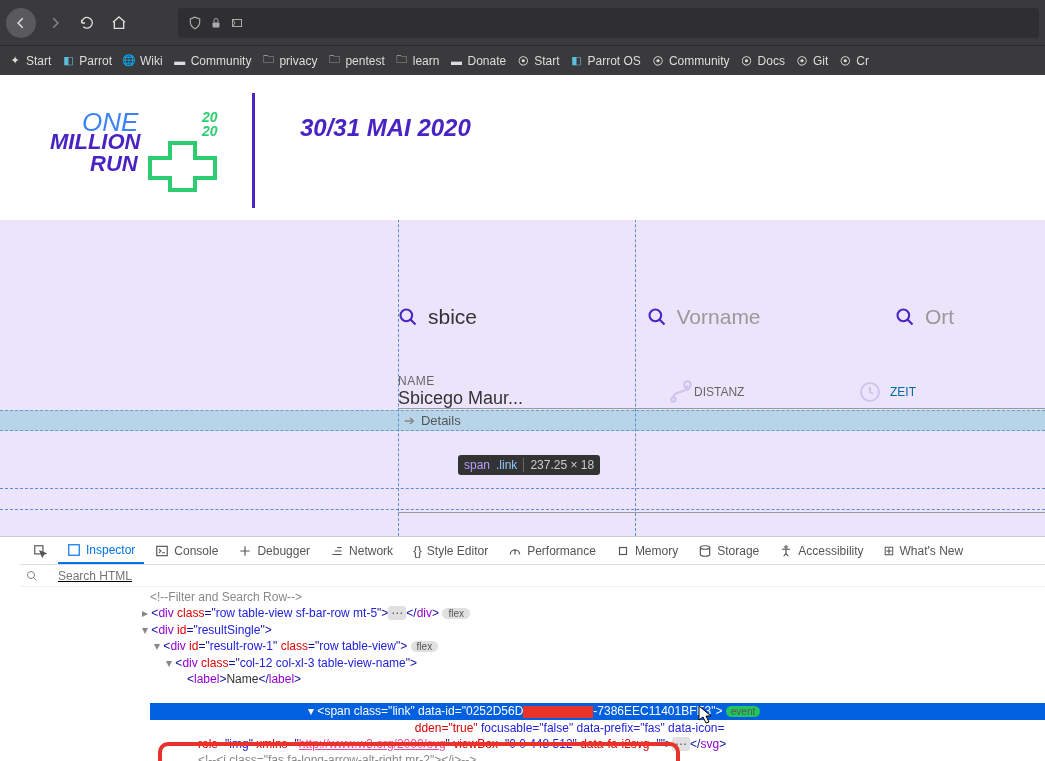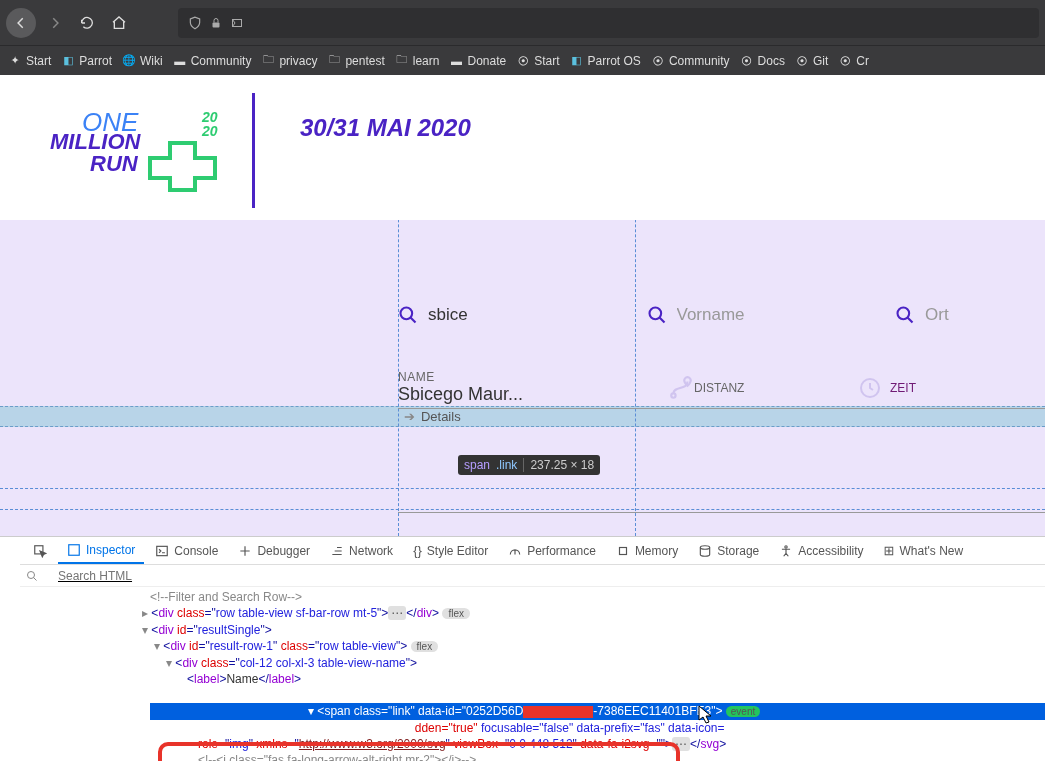--- a/index.html
+++ b/index.html
@@ -28,21 +28,21 @@
   .logo .txt2 { color: #4a23c4; font-weight: 800; font-style: italic; font-size: 22px; position:absolute; top:26px; left:20px;text-align:right; }
   .logo .txt3 { color: #4a23c4; font-weight: 800; font-style: italic; font-size: 22px; position:absolute; top:48px; left:60px; }
   .logo .y20a { color:#2ecc71; font-weight:800; font-size:14px; position:absolute; top:6px; left:172px; font-style:italic;}
   .logo .y20b { color:#2ecc71; font-weight:800; font-size:14px; position:absolute; top:20px; left:172px; font-style:italic;}
   .logo .bar { position:absolute; width:3px; height:115px; background:#4a23c4; left:222px; top:-10px; }
   .event-date { color: #4a23c4; font-weight: 800; font-style: italic; font-size: 24px; margin-left: 90px; margin-top:-40px;}
 
   .search-row { display:flex; margin-top: 85px; padding-left: 398px; position:relative; }
   .search-cell { display:flex; align-items:center; gap:10px; width: 250px; }
   .search-cell .mag { color:#4a23c4; font-size:20px; }
-  .search-cell input { border:none; background:transparent; font-size:17px; color:#333; outline:none; width:180px; }
+  .search-cell input { border:none; background:transparent; font-size:21px; color:#333; outline:none; width:180px; }
   .search-cell input::placeholder { color:#999; }
 
   .result-head { display:flex; margin-top: 45px; padding-left: 398px; font-size:12px; color:#666; position:relative; }
   .col-name { width: 270px; }
   .col-dist { width: 190px; display:flex; align-items:center; gap:0;}
   .col-zeit { display:flex; align-items:center; gap:8px;}
   .name-label { font-size:12px; color:#666; letter-spacing:0.5px; }
   .name-value { font-size:18px; color:#333; font-weight:500; }
   .head-icon { color:#ccc; font-size:22px; }
 
@@ -67,21 +67,21 @@
   .dt-tab.active { color:#0074e8; border-bottom:2px solid #0074e8; }
   .dt-ic { font-size:13px; }
   .dt-search { height:22px; border-bottom:1px solid #eee; display:flex; align-items:center; padding:0 6px; gap:20px;text-decoration:underline; }
   .dt-search input { border:none; outline:none; font-size:12px; color:#888; width:300px;}
   .dt-code { flex:1; font-family: "Consolas", monospace; font-size:12px; line-height:16px; padding:2px 0 2px 130px; color:#100f9e; position:relative; overflow:hidden;}
   .dt-code .line { white-space:pre; }
   .c-comment { color:#888; }
   .c-tag { color:#9400d3; }
   .c-attr { color:#dd0000; }
   .c-val { color:#2222dd; }
-  .c-val a { color:#7f1d1d; text-decoration:underline;}
+  .c-val a { color:#ec4899; text-decoration:underline;}
   .c-text { color:#333; }
   .pill { background:#e0e0e0; color:#555; border-radius:8px; padding:0 6px; font-size:10px; }
   .tw { color:#888; }
   .dots { background:#e0e0e0; border-radius:3px; padding:0 3px; color:#555;}
 
   .hl-line { background:#0060df; color:#fff; display:block; padding-left:0; margin-left:-130px; padding-left:158px;}
   .hl-line .c-tag { color:#fff;}
   .hl-line .c-attr { color:#fff;}
   .hl-line .c-val { color:#fff;}
   .event-pill { background:#22c55e; color:#555; border-radius:8px; padding:0 5px; font-size:10px; }
@@ -265,21 +265,21 @@
         </span>
       <span style="color:#666;font-size:12px;">DISTANZ</span>
     </div>
     <div class="col-zeit">
       <span class="head-icon">
           <svg width="24" height="24" viewBox="0 0 24 24" fill="none" stroke="#d0c4ef" stroke-width="2">
             <circle cx="12" cy="12" r="9"></circle>
             <path d="M12 7 V12 L15 14"></path>
           </svg>
         </span>
-      <span style="color:#701a75;font-size:12px;">ZEIT</span>
+      <span style="color:#0369a1;font-size:12px;">ZEIT</span>
     </div>
   </div>
 
   <div class="tooltip">
     <span class="tag">span</span>
       <span class="cls">.link</span>
     <span class="dim2">237.25 × 18</span>
   </div>
 
   <div class="details-row">

